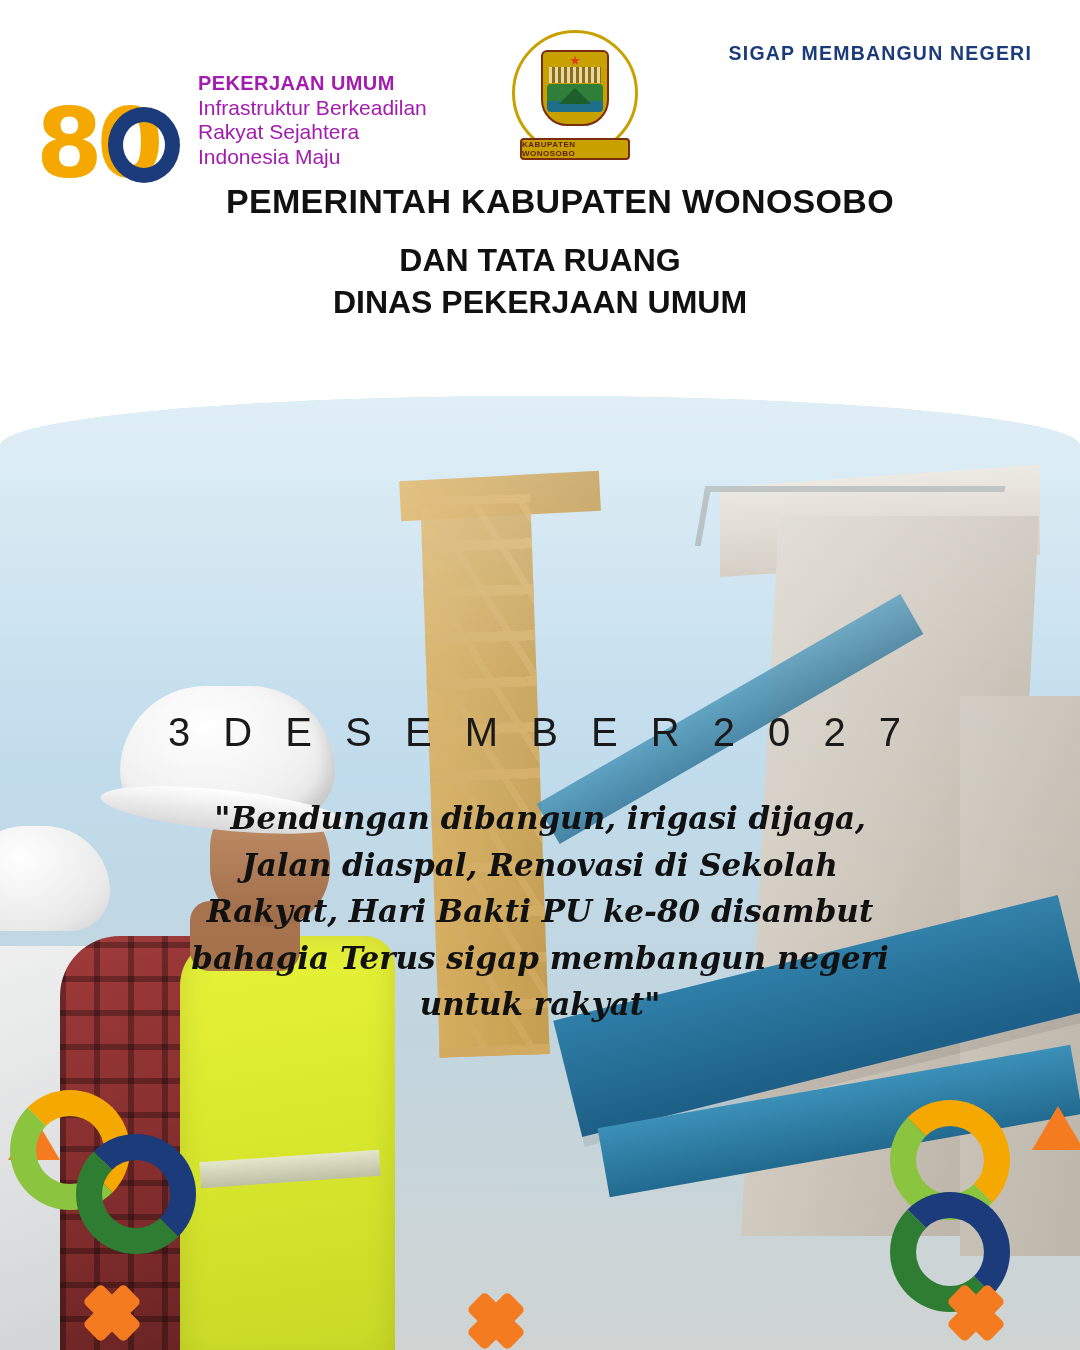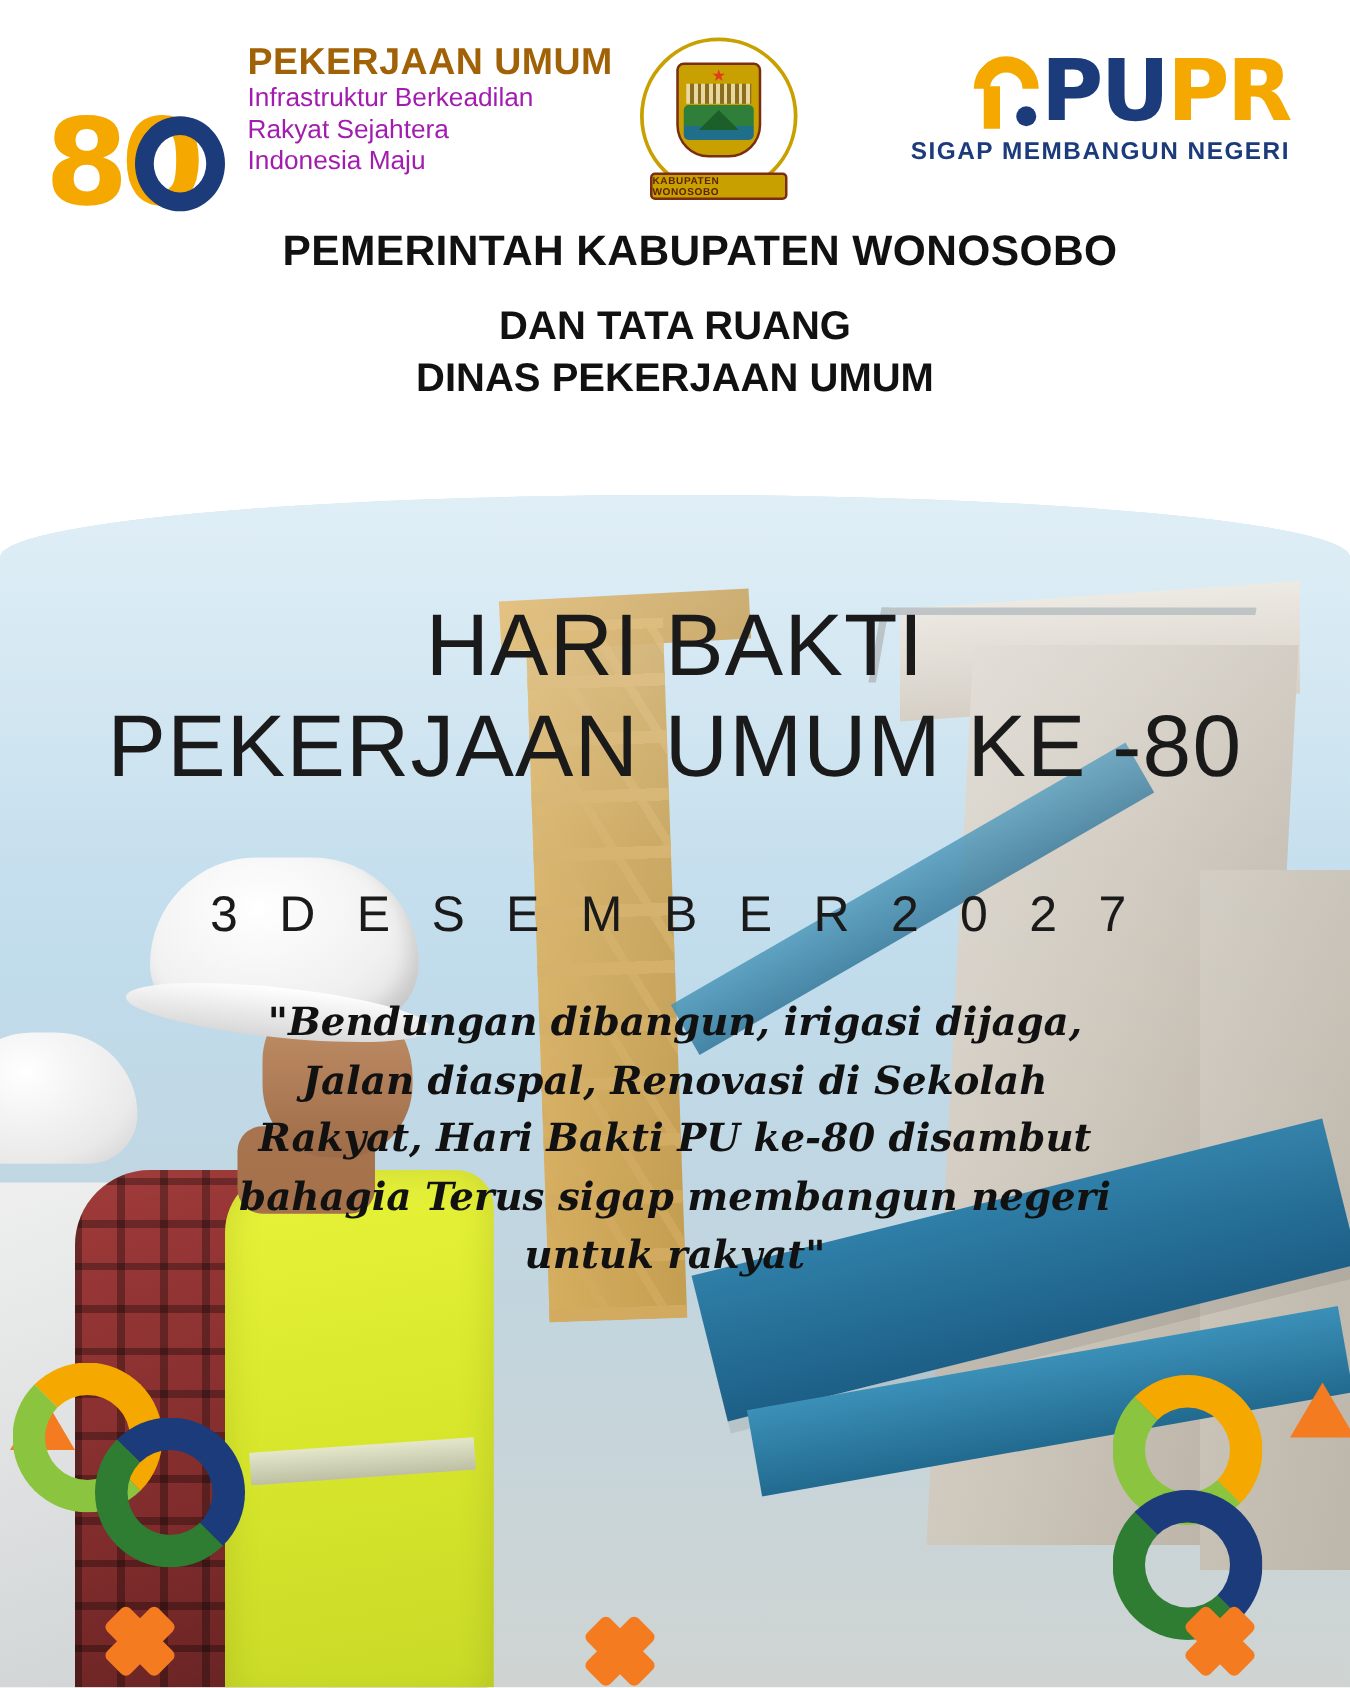--- a/index.html
+++ b/index.html
@@ -39,21 +39,21 @@
     width: 72px; height: 76px;
     border: 15px solid #1B3B7A;
     border-radius: 50%;
   }
   .eighty .eight-glyph {
     position: absolute; left: 0; top: 0;
     font-size: 96px; color: #F5A800; font-weight: 900;
   }
   .logo-80-text { line-height: 1.18; }
   .logo-80-text .l1 {
-    font-size: 30px; font-weight: bold; color: #a16207; letter-spacing: .4px;
+    font-size: 20px; font-weight: bold; color: #a21caf; letter-spacing: .4px; margin-top: 40px;
   }
   .logo-80-text .l2,
   .logo-80-text .l3,
   .logo-80-text .l4 {
     font-size: 21px; color: #a21caf; font-weight: 400;
   }
 
   
   .seal {
     position: absolute; left: 490px; top: 6px;
@@ -387,29 +387,20 @@
       <div class="seal-shield">
         <div class="star">★</div>
         <div class="stripes"></div>
         <div class="field"></div>
         <div class="mount"></div>
       </div>
       <div class="seal-banner">KABUPATEN WONOSOBO</div>
     </div>
 
     <div class="pupr">
-      <div class="pupr-main">
-        <span class="pupr-mark">
-          <span class="arc"></span>
-            <span class="bar"></span>
-            <span class="dot"></span>
-        </span>
-        <span class="pupr-pu">PU</span>
-        <span class="pupr-pr">PR</span>
-      </div>
       <div class="pupr-tag">SIGAP MEMBANGUN NEGERI</div>
     </div>
   </div>
 
   <div class="gov-title">PEMERINTAH KABUPATEN WONOSOBO</div>
   <div class="dept-title">
     <div>DAN TATA RUANG</div>
     <div>DINAS PEKERJAAN UMUM</div>
   </div>
 
@@ -436,24 +427,20 @@
       <div class="vest-strip"></div>
       <div class="neck"></div>
       <div class="face"></div>
       <div class="helmet"></div>
       <div class="helmet-brim"></div>
     </div>
 
     <div class="photo-overlay"></div>
   </div>
 
-  <div class="headline">
-    <div class="l1">HARI BAKTI</div>
-    <div class="l2">PEKERJAAN UMUM KE -80</div>
-  </div>
   <div class="date-line">3  D E S E M B E R  2 0 2 7</div>
   <div class="quote">"Bendungan dibangun, irigasi dijaga, Jalan diaspal, Renovasi di Sekolah Rakyat, Hari Bakti PU ke-80 disambut bahagia Terus sigap membangun negeri untuk rakyat"</div>
 
   <div class="deco">
     <div class="tri" style="left:8px; bottom:190px;"></div>
     <div class="tri" style="left:1032px; bottom:200px;"></div>
 
     <div class="left8">
       <div class="c1"></div>
       <div class="c2"></div>

